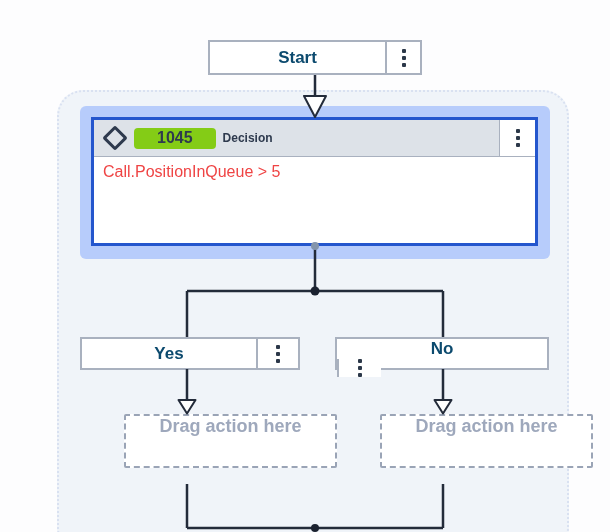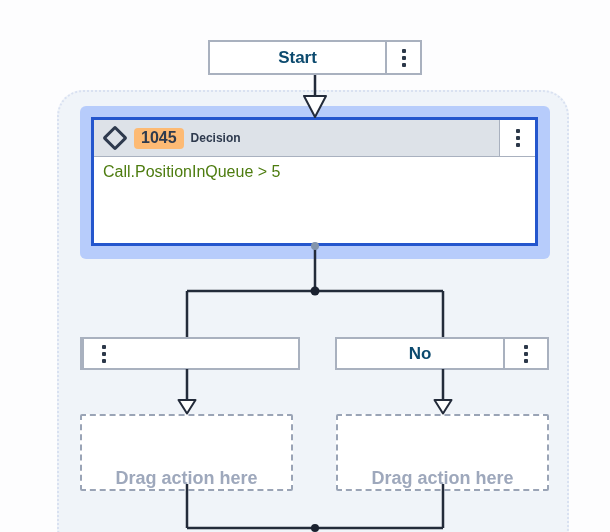--- a/index.html
+++ b/index.html
@@ -50,47 +50,47 @@
   .decision-header{
     height:36px;min-height:36px;background:#dde2e8;
     border-bottom:1px solid #a9b1bf;
     display:flex;align-items:center;padding-left:10px;
   }
   .diamond-icon{
     width:12px;height:12px;border:3px solid #2e3a4e;border-radius:2px;
     transform:rotate(45deg);margin:0 10px 0 2px;
   }
   .id-badge{
-    background:#fdba74;border-radius:4px;padding:1px 7px 2px;
+    background:#84cc16;border-radius:4px;padding:1px 23px 2px;
     font-weight:bold;font-size:16px;color:#2e3a4e;margin-right:7px;
   }
   .decision-title{font-weight:bold;font-size:12px;color:#2e3a4e;}
   .decision-kebab{
     margin-left:auto;width:35px;align-self:stretch;background:#ffffff;
     border-left:1px solid #a9b1bf;
     display:flex;align-items:center;justify-content:center;cursor:pointer;
   }
   .decision-body{
     flex:1;background:#ffffff;padding:5px 9px;
-    font-size:16px;color:#4d7c0f;line-height:1.3;
+    font-size:16px;color:#ef4444;line-height:1.3;
   }
   
   .placeholder{
-    position:absolute;width:213px;height:77px;box-sizing:border-box;
+    position:absolute;width:213px;height:54px;box-sizing:border-box;
     background:#ffffff;border:2px dashed #9aa4b6;border-radius:2px;
-    display:flex;align-items:flex-end;justify-content:center;
-    font-weight:bold;font-size:18px;color:#9ea8bc;z-index:2;
+    display:flex;align-items:flex-start;justify-content:center;
+    font-weight:bold;font-size:18px;color:#9ea8bc;z-index:2;margin-left:44px;
   }
   .ph-left{left:80px;top:414px;}
   .ph-right{left:336px;top:414px;}
   .pos-start{left:208px;top:40px;width:214px;height:35px;}
   .pos-start .kebab-cell{width:33px;}
   .pos-yes{left:80px;top:337px;width:220px;height:33px;}
   .pos-yes .kebab-cell{width:40px;}
-  .pos-no{left:335px;top:337px;width:214px;height:33px;}
+  .pos-no{left:335px;top:337px;width:214px;height:33px;flex-direction:column;}
   .pos-no .kebab-cell{width:42px;}
   svg.wires{position:absolute;left:0;top:0;z-index:3;pointer-events:none;}
 </style>
 </head>
 <body>
 
 <div class="canvas">
 
   <div class="dropzone"></div>
 
@@ -117,20 +117,21 @@
             <i></i>
             <i></i>
             <i></i>
           </span>
       </div>
     </div>
     <div class="decision-body">Call.PositionInQueue &gt; 5</div>
   </div>
 
   <div class="node-box pos-yes">
+    <div class="label">Yes</div>
     <div class="kebab-cell">
       <span class="kebab">
           <i></i>
           <i></i>
           <i></i>
         </span>
     </div>
   </div>
 
   <div class="node-box pos-no">

